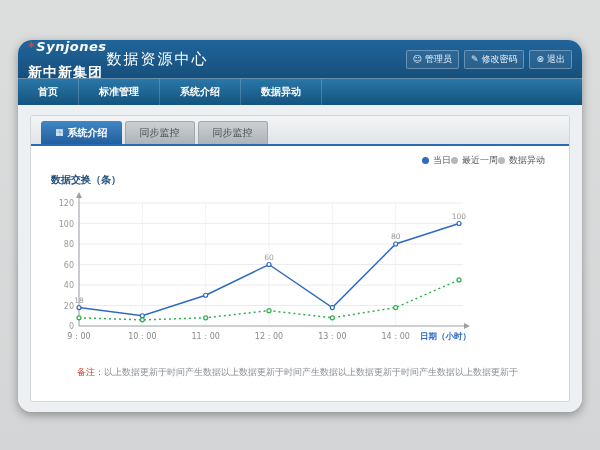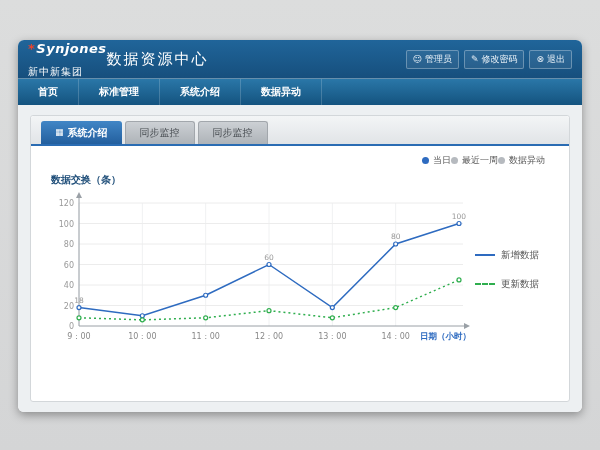--- a/index.html
+++ b/index.html
@@ -3,34 +3,34 @@
 <meta charset="utf-8">
 <style>
   html,body{margin:0;padding:0;}
   body{
     width:600px;height:450px;position:relative;overflow:hidden;
     background:linear-gradient(180deg,#dcdddd 0%,#d4d5d6 100%);
     font-family:"DejaVu Sans","Liberation Sans",sans-serif;
   }
   .window{
     position:absolute;left:18px;top:40px;width:564px;height:372px;
-    background:#fff;border-radius:6px;overflow:hidden;
+    background:#fff;border-radius:14px;overflow:hidden;
     box-shadow:0 3px 10px rgba(0,0,0,.35);
     display:flex;flex-direction:column;
   }
   
   .header{
     height:38px;flex:0 0 38px;display:flex;align-items:center;
     background:linear-gradient(180deg,#20659a 0%,#164f7d 100%);
     padding:0 10px;color:#fff;
   }
   .logo{display:flex;flex-direction:column;line-height:1;}
   .logo-top{font-size:13px;font-weight:bold;font-style:italic;letter-spacing:.5px;}
   .logo-star{color:#e8432d;font-style:normal;font-weight:bold;margin-right:1px;}
-  .logo-sub{font-size:10px;font-weight:normal;margin-top:12px;letter-spacing:1px;}
+  .logo-sub{font-size:14px;font-weight:bold;margin-top:12px;letter-spacing:1px;}
   .app-title{font-size:15px;font-weight:normal;margin-left:0;letter-spacing:2px;}
   .header-right{margin-left:auto;display:flex;gap:5px;}
   .hbtn{
     display:flex;align-items:center;gap:3px;font-size:9px;color:#eaf2f8;
     background:rgba(255,255,255,.07);border:1px solid rgba(255,255,255,.3);
     border-radius:2px;padding:2px 6px;cursor:pointer;white-space:nowrap;
   }
   .hbtn .ic{font-size:9px;line-height:1;}
   
   .nav{
@@ -182,28 +182,21 @@
             <text x="416" y="31.5" text-anchor="middle" font-size="7.5" fill="#999">100</text>
             <polyline points="36,130.8 99.33333333333334,132.85 162.66666666666669,130.8 226,123.625 289.33333333333337,130.8 352.6666666666667,120.55 416,92.875" fill="none" stroke="#2fae4e" stroke-width="1.5" stroke-dasharray="2,3"></polyline>
             <circle cx="36" cy="130.8" r="2" fill="#fff" stroke="#2fae4e" stroke-width="1.2"></circle>
             <circle cx="99.33333333333334" cy="132.85" r="2" fill="#fff" stroke="#2fae4e" stroke-width="1.2"></circle>
             <circle cx="162.66666666666669" cy="130.8" r="2" fill="#fff" stroke="#2fae4e" stroke-width="1.2"></circle>
             <circle cx="226" cy="123.625" r="2" fill="#fff" stroke="#2fae4e" stroke-width="1.2"></circle>
             <circle cx="289.33333333333337" cy="130.8" r="2" fill="#fff" stroke="#2fae4e" stroke-width="1.2"></circle>
             <circle cx="352.6666666666667" cy="120.55" r="2" fill="#fff" stroke="#2fae4e" stroke-width="1.2"></circle>
             <circle cx="416" cy="92.875" r="2" fill="#fff" stroke="#2fae4e" stroke-width="1.2"></circle>
           </svg>
-        <div class="series-legend" id="series-legend">
-            <div class="sl-item">
-              <span class="sl-line" style="border-top: 2px solid rgb(46, 107, 192);"></span>
-              <span>新增数据</span>
-            </div>
-            <div class="sl-item">
-              <span class="sl-line" style="border-top: 2px dashed rgb(47, 174, 78);"></span>
-              <span>更新数据</span>
-            </div>
-          </div>
-      </div>
-
+      </div>
+
+      <div class="note">
+        <span class="prefix">备注：</span><span>以上数据更新于时间产生数据以上数据更新于时间产生数据以上数据更新于时间产生数据以上数据更新于</span>
+      </div>
 
     </div>
   </div>
 </div>
 
 </body></html>

